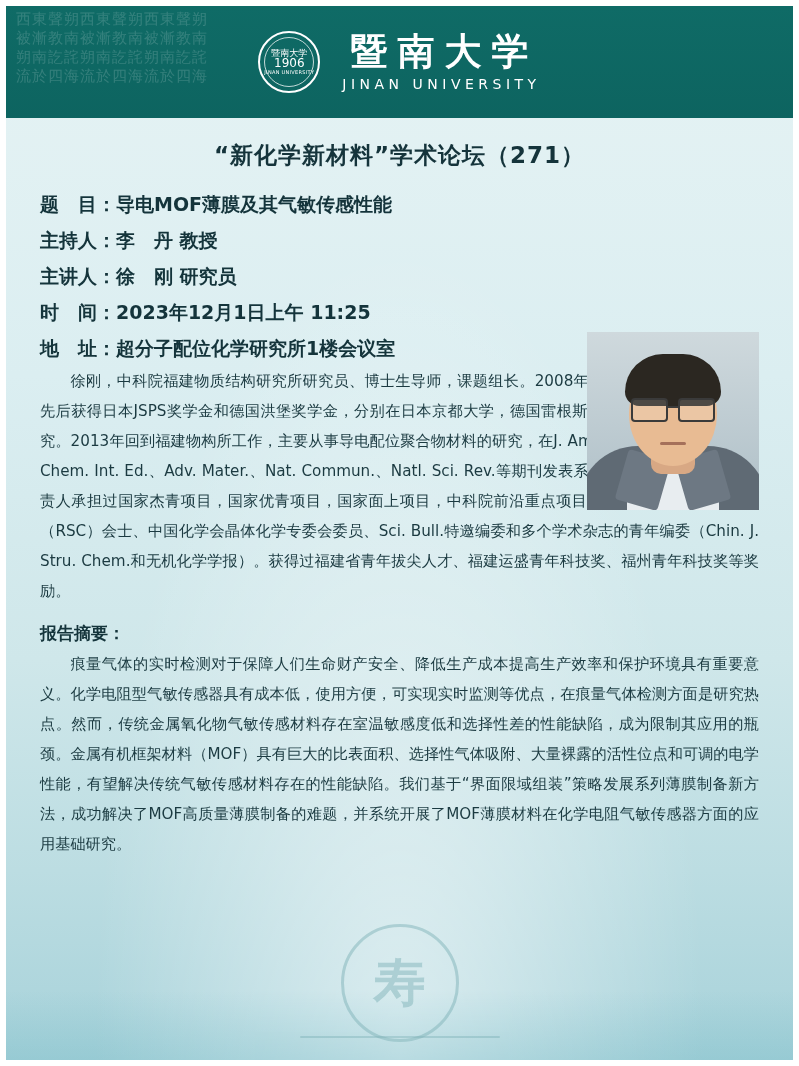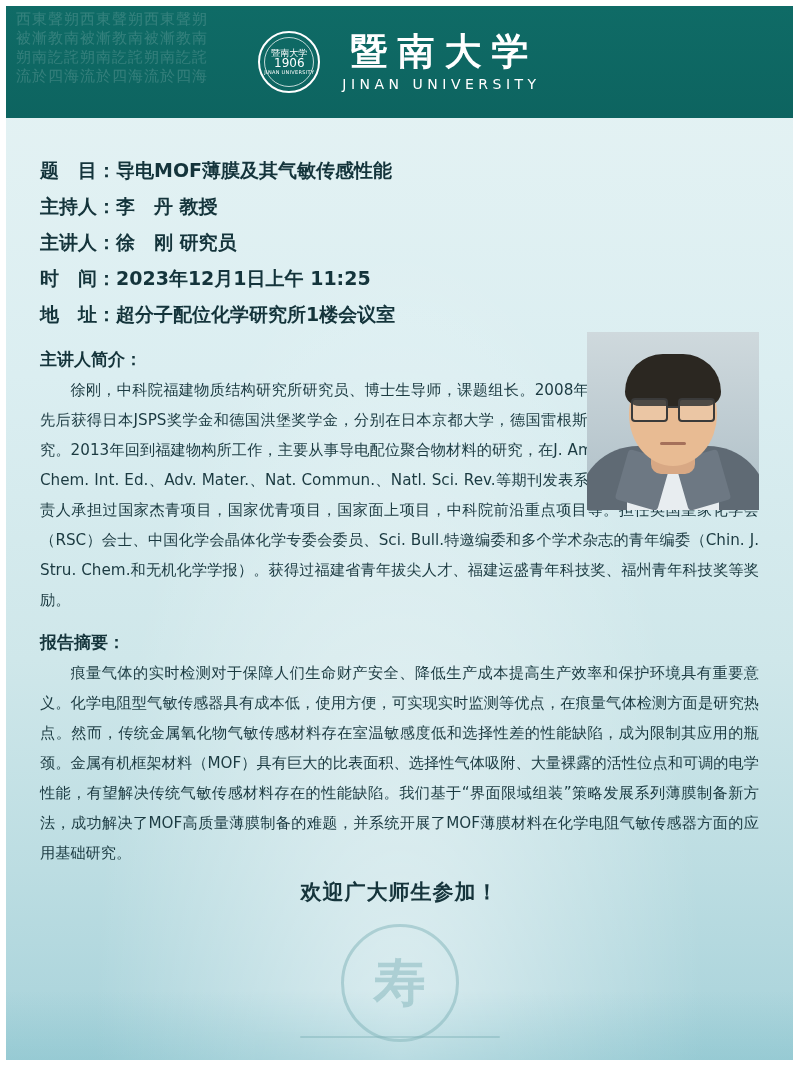--- a/index.html
+++ b/index.html
@@ -204,20 +204,21 @@
       <div class="brand-text">
         <div class="brand-cn">暨南大学</div>
         <div class="brand-en">JINAN UNIVERSITY</div>
       </div>
     </div>
   </div>
 
   <div class="content">
 
     <div class="title-block">
+      <div class="title-line">“新化学新材料”学术论坛（271）</div>
     </div>
 
     <div class="portrait">
       <div class="bg"></div>
       <div class="shoulders"></div>
       <div class="shirt"></div>
       <div class="collarL"></div>
       <div class="collarR"></div>
       <div class="neck"></div>
       <div class="head"></div>
@@ -241,27 +242,25 @@
         <span class="lbl">主讲人：</span><span>徐　刚 研究员</span>
       </div>
       <div class="info-row">
         <span class="lbl">时　间：</span><span>2023年12月1日上午 11:25</span>
       </div>
       <div class="info-row">
         <span class="lbl">地　址：</span><span>超分子配位化学研究所1楼会议室</span>
       </div>
     </div>
 
-    <div class="section-head">主讲人简介：</div>
     <div class="para">徐刚，中科院福建物质结构研究所研究员、博士生导师，课题组长。2008年博士毕业于物构所。随后先后获得日本JSPS奖学金和德国洪堡奖学金，分别在日本京都大学，德国雷根斯堡大学等地从事博士后研究。2013年回到福建物构所工作，主要从事导电配位聚合物材料的研究，在J. Am. Chem. Soc.、Angew. Chem. Int. Ed.、Adv. Mater.、Nat. Commun.、Natl. Sci. Rev.等期刊发表系列学术论文。作为课题负责人承担过国家杰青项目，国家优青项目，国家面上项目，中科院前沿重点项目等。担任英国皇家化学会（RSC）会士、中国化学会晶体化学专委会委员、Sci. Bull.特邀编委和多个学术杂志的青年编委（Chin. J. Stru. Chem.和无机化学学报）。获得过福建省青年拔尖人才、福建运盛青年科技奖、福州青年科技奖等奖励。</div>
 
     <div class="section-head">报告摘要：</div>
     <div class="para">痕量气体的实时检测对于保障人们生命财产安全、降低生产成本提高生产效率和保护环境具有重要意义。化学电阻型气敏传感器具有成本低，使用方便，可实现实时监测等优点，在痕量气体检测方面是研究热点。然而，传统金属氧化物气敏传感材料存在室温敏感度低和选择性差的性能缺陷，成为限制其应用的瓶颈。金属有机框架材料（MOF）具有巨大的比表面积、选择性气体吸附、大量裸露的活性位点和可调的电学性能，有望解决传统气敏传感材料存在的性能缺陷。我们基于“界面限域组装”策略发展系列薄膜制备新方法，成功解决了MOF高质量薄膜制备的难题，并系统开展了MOF薄膜材料在化学电阻气敏传感器方面的应用基础研究。</div>
 
-    <div class="footer-note">欢迎广大师生参加！</div>
   </div>
 
   <div class="watermark">
     <div class="wave"></div>
     <div class="wm-circle">寿</div>
     <div class="wm-line"></div>
   </div>
 
 </div>
 

